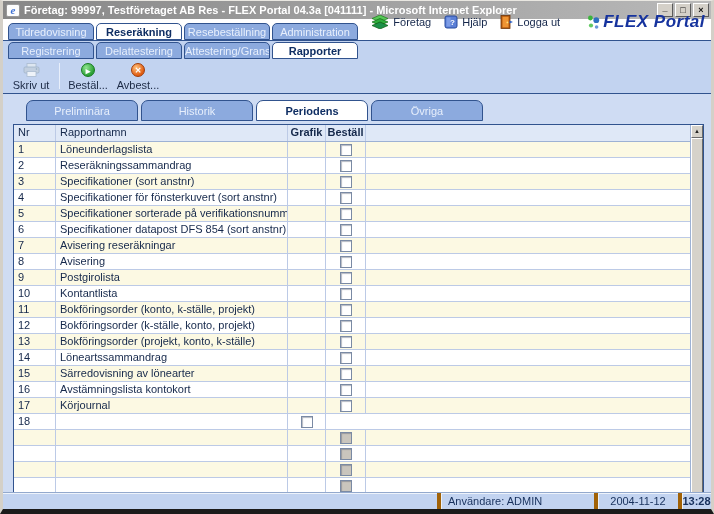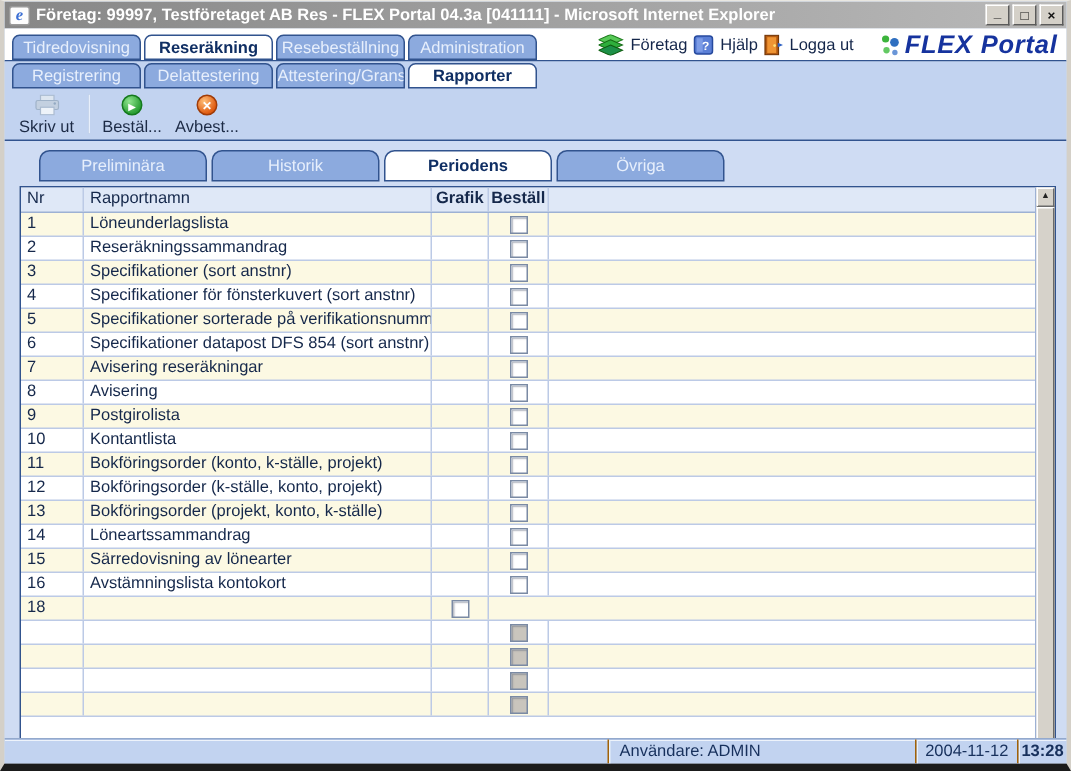--- a/index.html
+++ b/index.html
@@ -58,21 +58,21 @@
     border-radius:5px 5px 0 0;
     color:#e7effc; font-size:11px; text-align:center;
     cursor:pointer; overflow:hidden; white-space:nowrap;
   }
   .tab.active{
     background:#ffffff; color:var(--tab-active-text,#0f2e63); font-weight:bold;
   }
 
   .header-right{
     margin-left:auto; display:flex; align-items:center;
-    padding-right:6px; padding-bottom:2px; gap:4px;
+    padding-right:6px; padding-bottom:10px; gap:13px;
   }
   .qlink{ display:flex; align-items:center; gap:4px; font-size:11px; color:#14264a; cursor:pointer; }
   .logo{ display:flex; align-items:center; gap:3px; margin-left:14px; cursor:default;}
   .logo-text{
     font:bold italic 17px/17px "Liberation Sans",sans-serif;
     color:var(--logo-blue,#16339e); letter-spacing:0.5px;
   }
 
   
   .band2{
@@ -149,24 +149,24 @@
 
   
   .statusbar{
     height:17px; flex:0 0 17px;
     background:var(--band-bg,#c2d3f0);
     border-top:1px solid #93a9cd;
     box-shadow:inset 0 1px 0 #eef3fb;
     display:flex; align-items:center;
     font-size:11px; color:#17305c;
   }
-  .ssec{ border-left:1px solid #a16207; box-shadow:inset 1px 0 0 #e9f0fa; height:100%; display:flex; align-items:center; }
+  .ssec{ border-left:4px solid #a16207; box-shadow:inset 1px 0 0 #e9f0fa; height:100%; display:flex; align-items:center; }
   .ssec.spacer{ flex:1 1 auto; border-left:none; box-shadow:none; }
   .ssec.user{ width:157px; padding-left:7px; }
-  .ssec.date{ width:68px; justify-content:center;margin-left:48px; }
+  .ssec.date{ width:84px; justify-content:center; }
   .ssec.time{ width:33px; justify-content:center;font-weight:bold; }
 </style>
 </head>
 <body>
 
 <div class="window">
 
   <div class="titlebar">
     <span class="ie-icon">e</span>
     <span class="title-text">Företag: 99997, Testföretaget AB Res - FLEX Portal 04.3a [041111] - Microsoft Internet Explorer</span>
@@ -439,20 +439,29 @@
             <div class="grow">
     <div class="gcell nr">16</div>
     <div class="gcell name">Avstämningslista kontokort</div>
     <div class="gcell center"></div>
     <div class="gcell center cbwrap">
       <span class="cb"></span>
     </div>
     <div class="gcell fill"></div>
   </div>
             <div class="grow">
+    <div class="gcell nr">17</div>
+    <div class="gcell name">Körjournal</div>
+    <div class="gcell center"></div>
+    <div class="gcell center cbwrap">
+      <span class="cb"></span>
+    </div>
+    <div class="gcell fill"></div>
+  </div>
+            <div class="grow">
     <div class="gcell nr">18</div>
     <div class="gcell center"></div>
     <div class="gcell center cbwrap">
       <span class="cb"></span>
     </div>
     <div class="gcell fill"></div>
   </div>
             <div class="grow">
     <div class="gcell"></div>
     <div class="gcell"></div>

